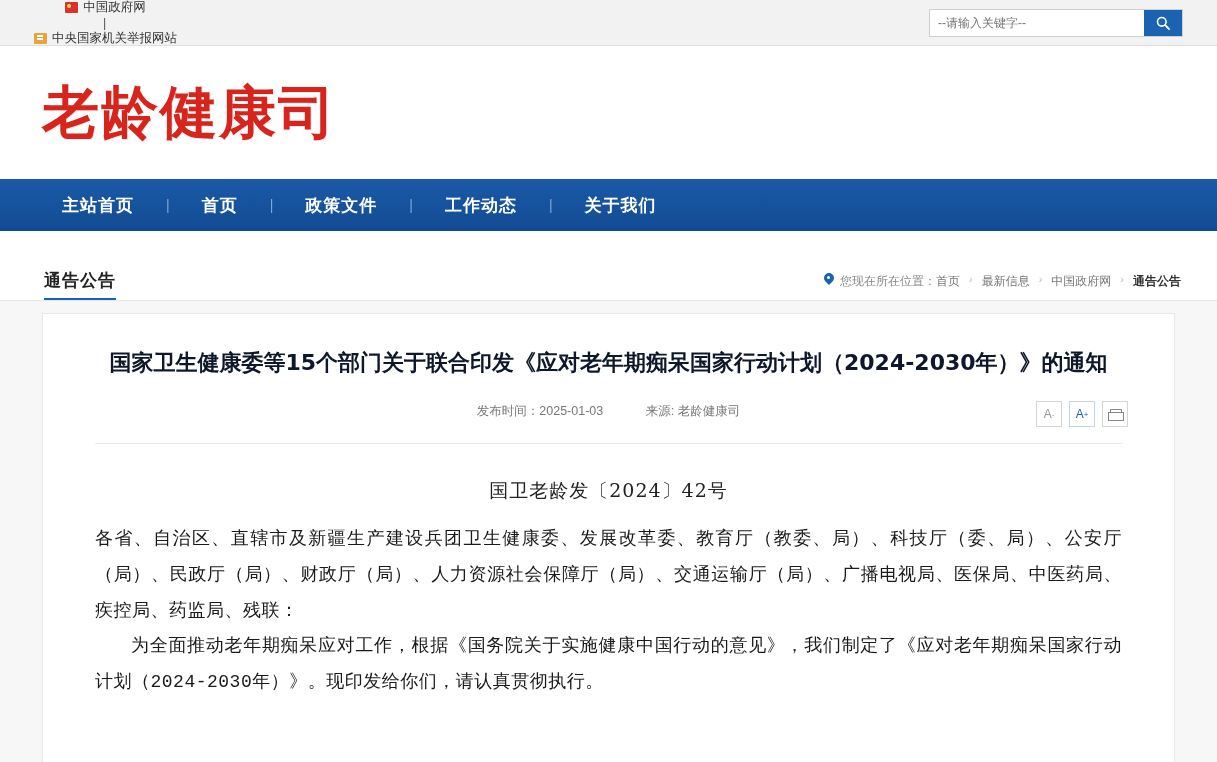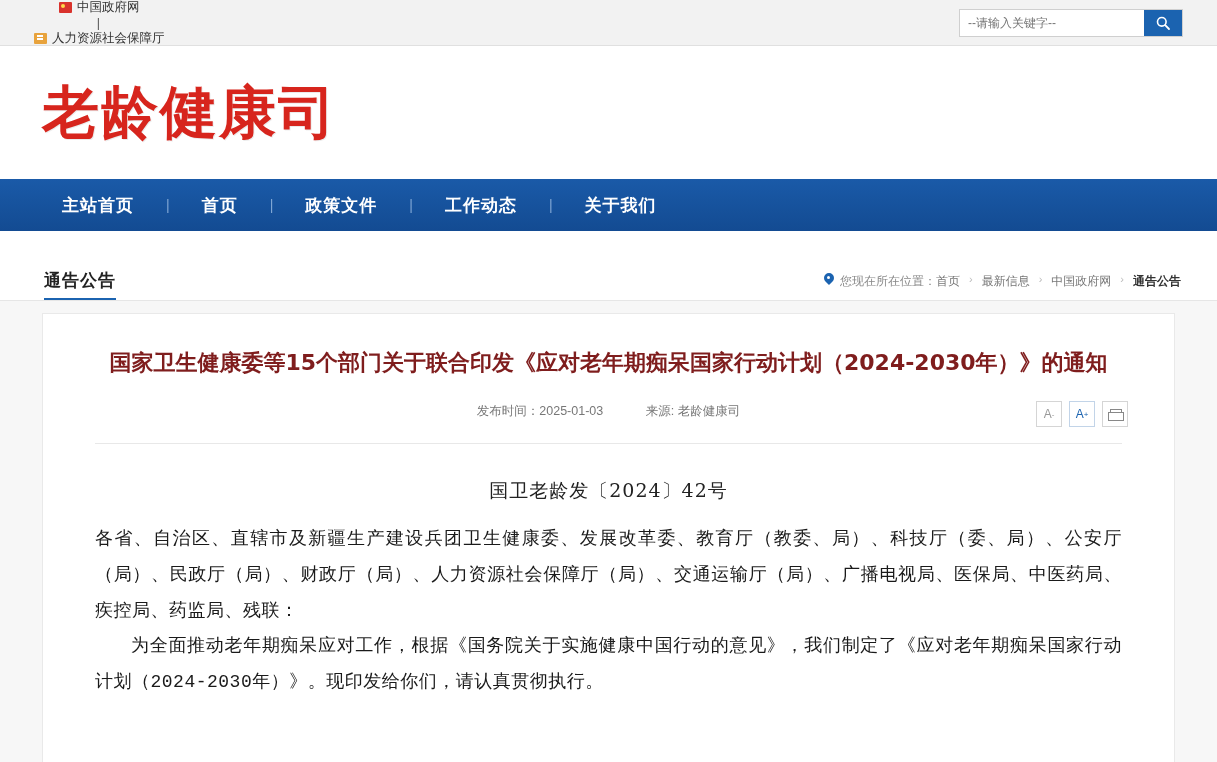--- a/index.html
+++ b/index.html
@@ -69,21 +69,21 @@
     left: 3px; top: 2px;
     width: 6px; height: 2px;
     background: #fff;
     box-shadow: 0 3px 0 #fff;
   }
 
   .search-box {
     position: absolute;
     right: 34px;
     top: 9px;
-    width: 224px;
+    width: 254px;
     height: 28px;
     border: 1px solid #cfcfcf;
     background: #fff;
     display: flex;
     align-items: center;
   }
   .search-input {
     flex: 1;
     border: none;
     outline: none;
@@ -206,21 +206,21 @@
   }
   .card {
     background: #fff;
     border: 1px solid #e9e9e9;
     height: 100%;
     padding: 26px 52px 0 52px;
   }
   .article-title {
     font-size: 22px;
     line-height: 1.5;
-    color: #7f1d1d;
+    color: #0f172a;
     font-weight: bold;
     text-align: center;
     margin: 6px 0 0 0;
     font-family: "DejaVu Sans", sans-serif;
   }
   .meta-row {
     position: relative;
     margin-top: 24px;
     text-align: center;
     font-size: 12.5px;
@@ -295,21 +295,21 @@
 
 <div class="topbar">
   <div class="topbar-links">
     <a class="topbar-link" href="#">
       <span class="flag-icon"></span>
       <span>中国政府网</span>
     </a>
     <span class="topbar-sep">|</span>
     <a class="topbar-link" href="#">
       <span class="report-icon"></span>
-      <span>人力资源社会保障厅</span>
+      <span>中央国家机关举报网站</span>
     </a>
   </div>
   <div class="search-box">
     <input class="search-input" type="text" placeholder="--请输入关键字--" style="">
     <button class="search-btn">
       <svg width="16" height="16" viewBox="0 0 16 16">
         <circle cx="6.8" cy="6.8" r="4.3" fill="none" stroke="#ffffff" stroke-width="1.6"></circle>
         <line x1="10.2" y1="10.2" x2="14" y2="14" stroke="#ffffff" stroke-width="1.8" stroke-linecap="round"></line>
       </svg>
     </button>

